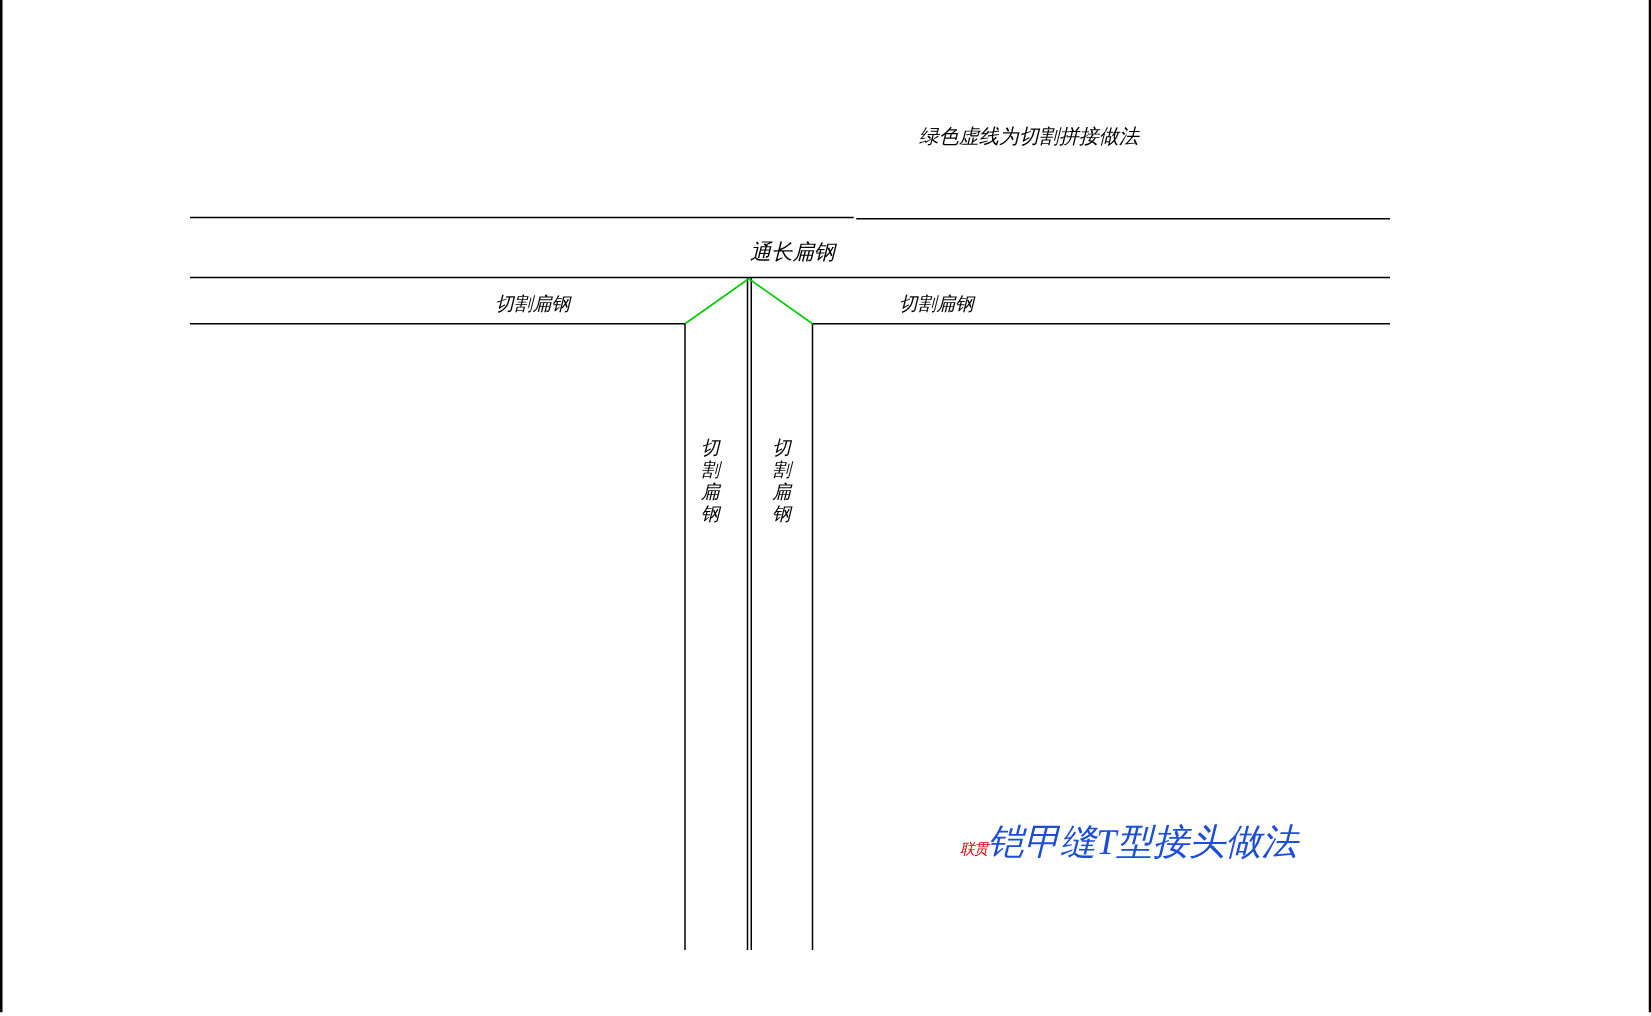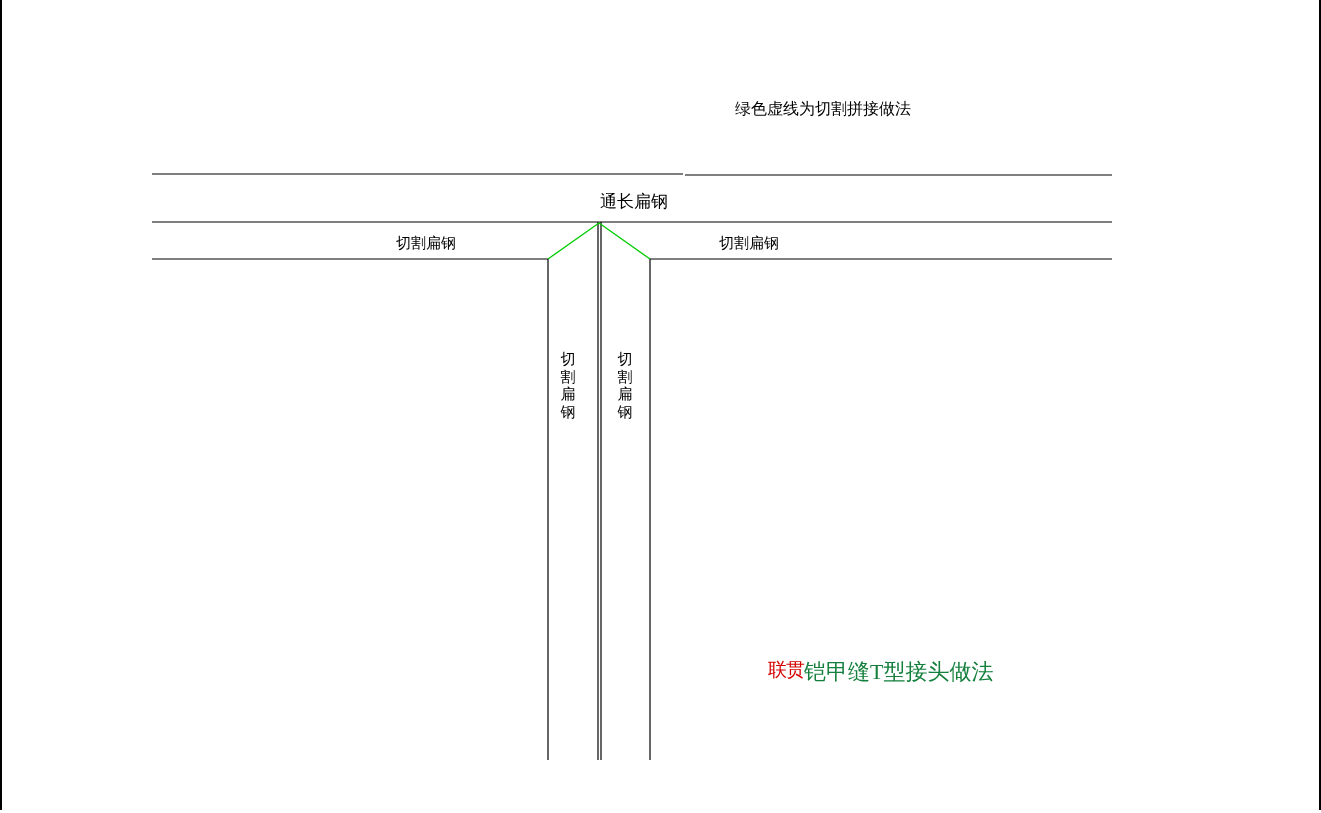--- a/index.html
+++ b/index.html
@@ -9,20 +9,21 @@
   }
   body {
     font-family: "Liberation Sans", sans-serif;
   }
   #canvas {
     position: relative;
     width: 1321px;
     height: 810px;
     background: #ffffff;
     overflow: hidden;
+    font-style: italic;
   }
   .border-frame {
     position: absolute;
     left: 0;
     top: 0;
     width: 1321px;
     height: 813px;
     box-sizing: border-box;
     border-left: 2px solid #000;
     border-right: 2px solid #000;
@@ -83,29 +84,29 @@
   }
   .title-block {
     position: absolute;
     left: 768px;
     top: 660px;
     display: flex;
     align-items: flex-end;
   }
   .title-logo {
     color: #d40000;
-    font-size: 19px;
+    font-size: 12px;
     font-family: "Liberation Sans", sans-serif;
     line-height: 1;
     padding-bottom: 4px;
     letter-spacing: -1px;
   }
   .title-text {
-    color: #15803d;
-    font-size: 22px;
+    color: #1d4ed8;
+    font-size: 29px;
     font-family: "Liberation Serif", serif;
     line-height: 1;
     letter-spacing: 0px;
   }
 </style>
 </head>
 <body>
 
 <div id="canvas">
 

